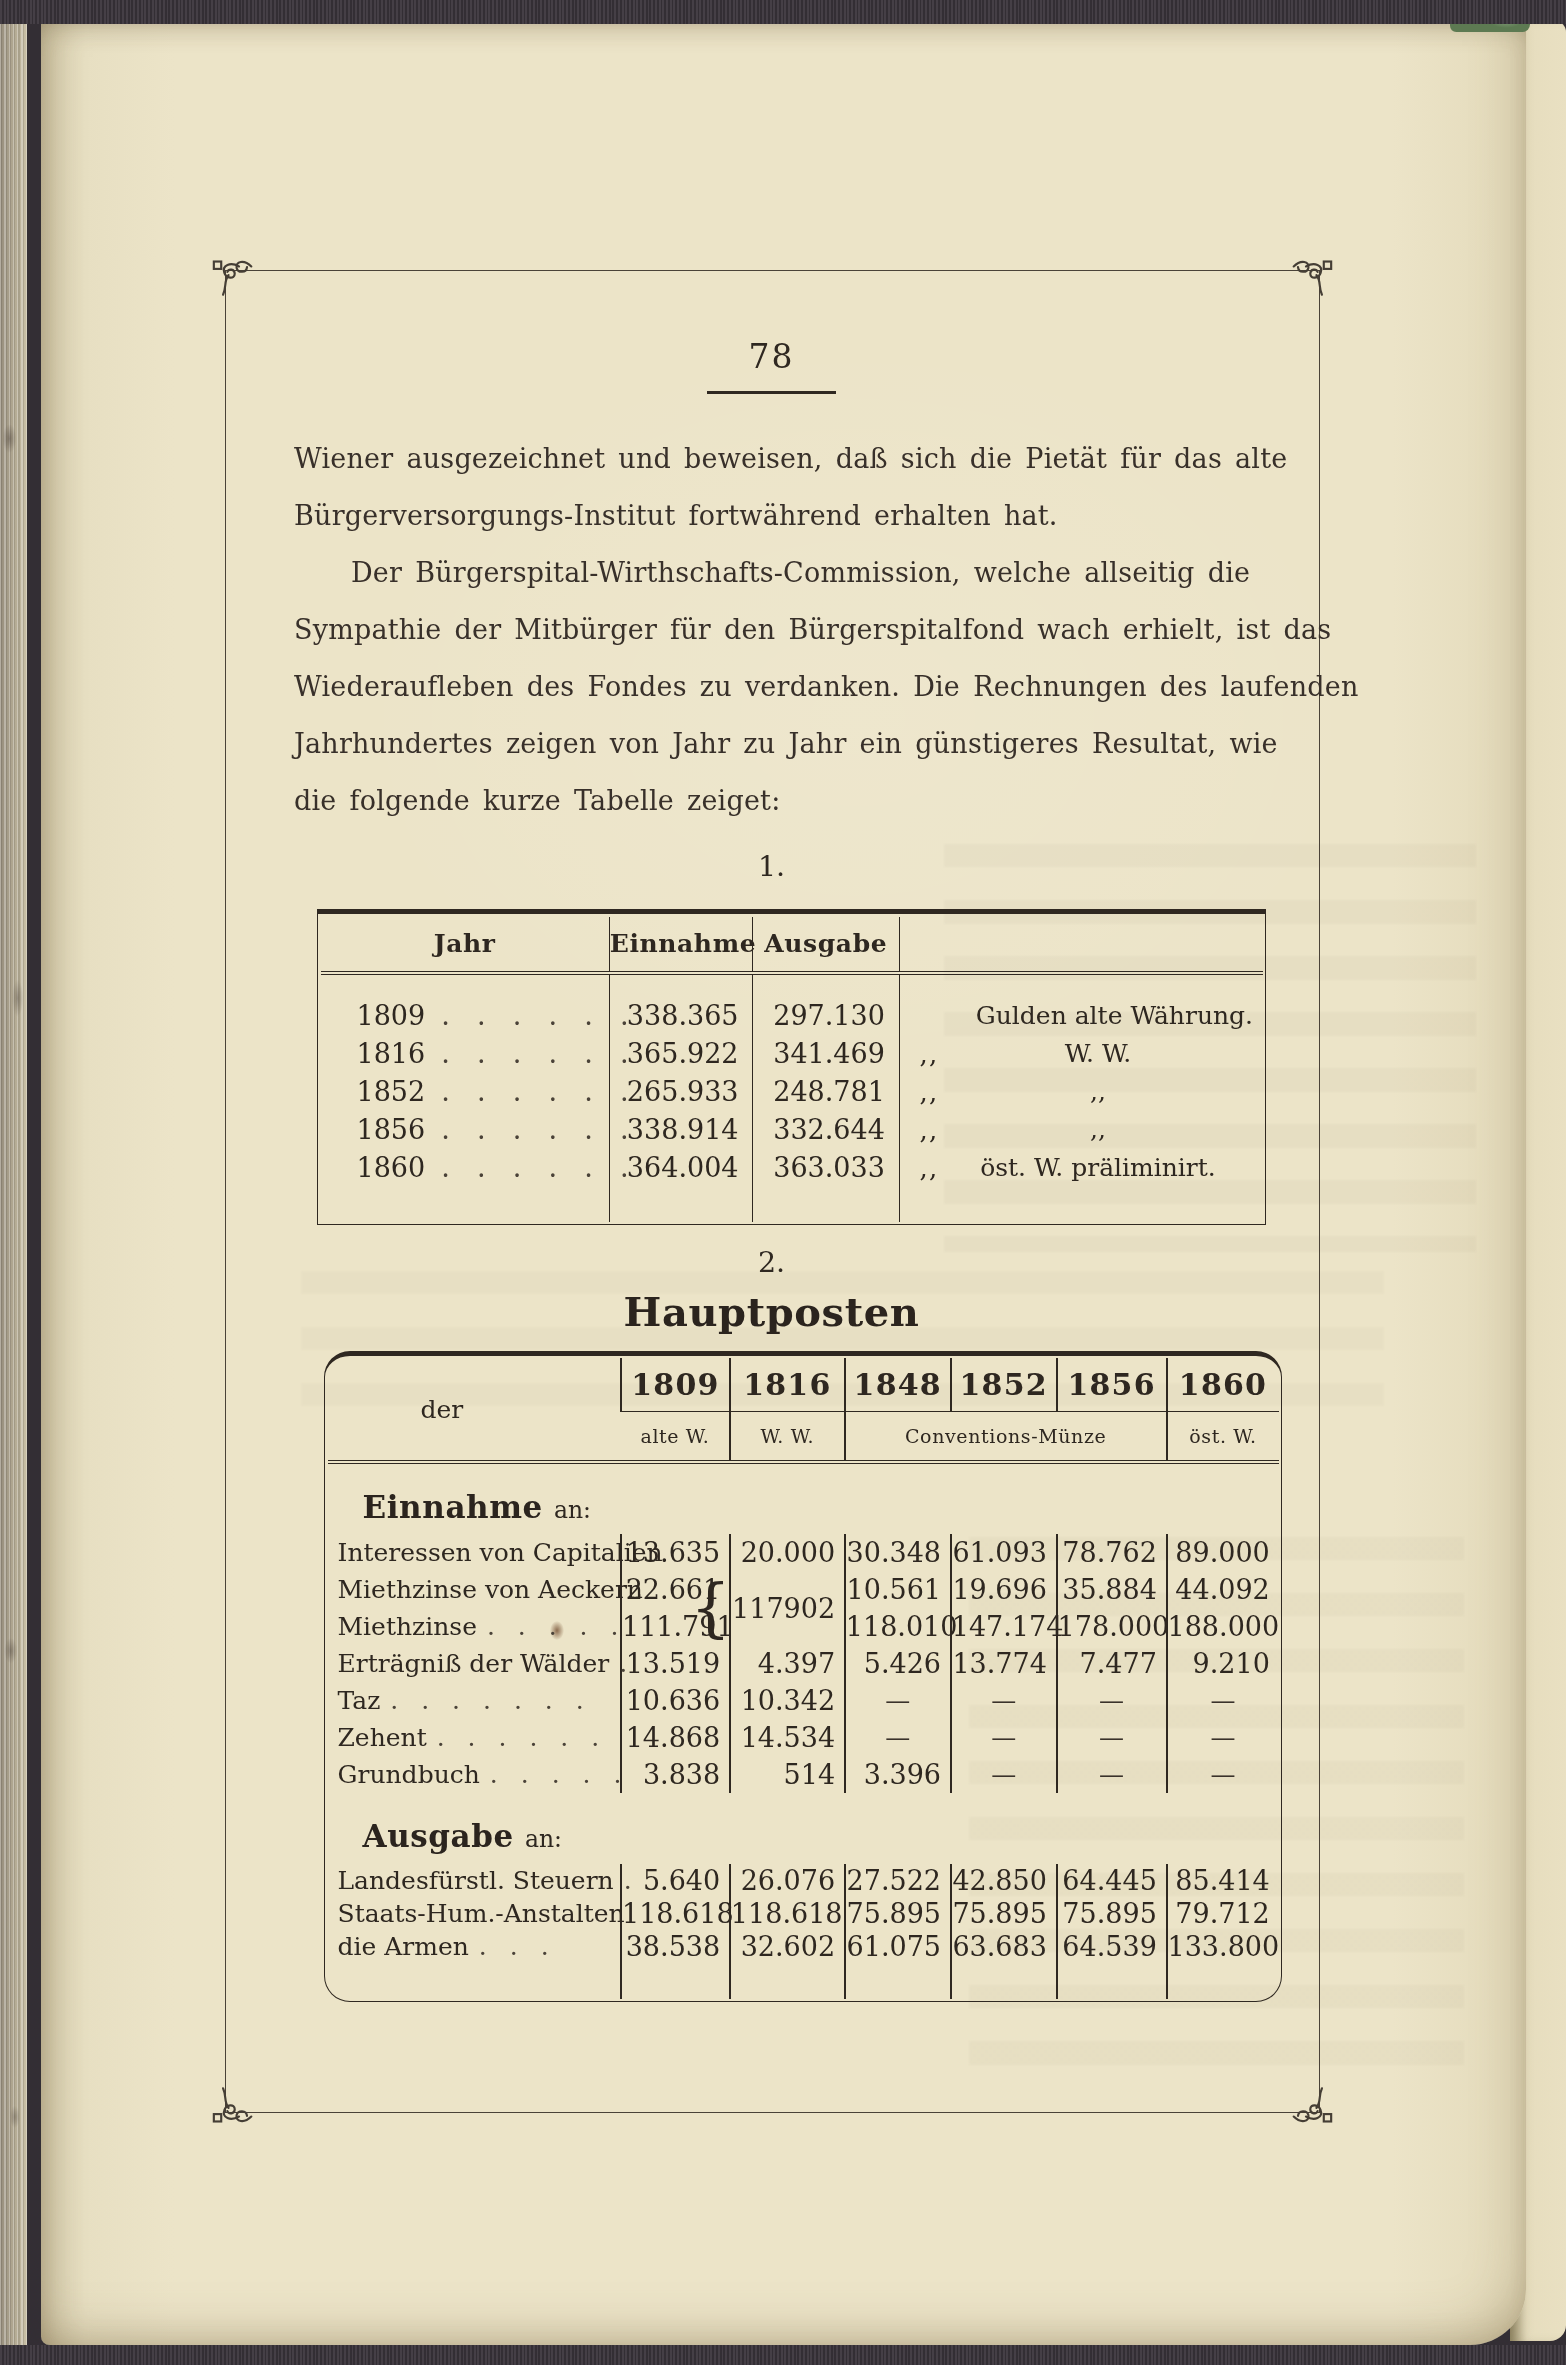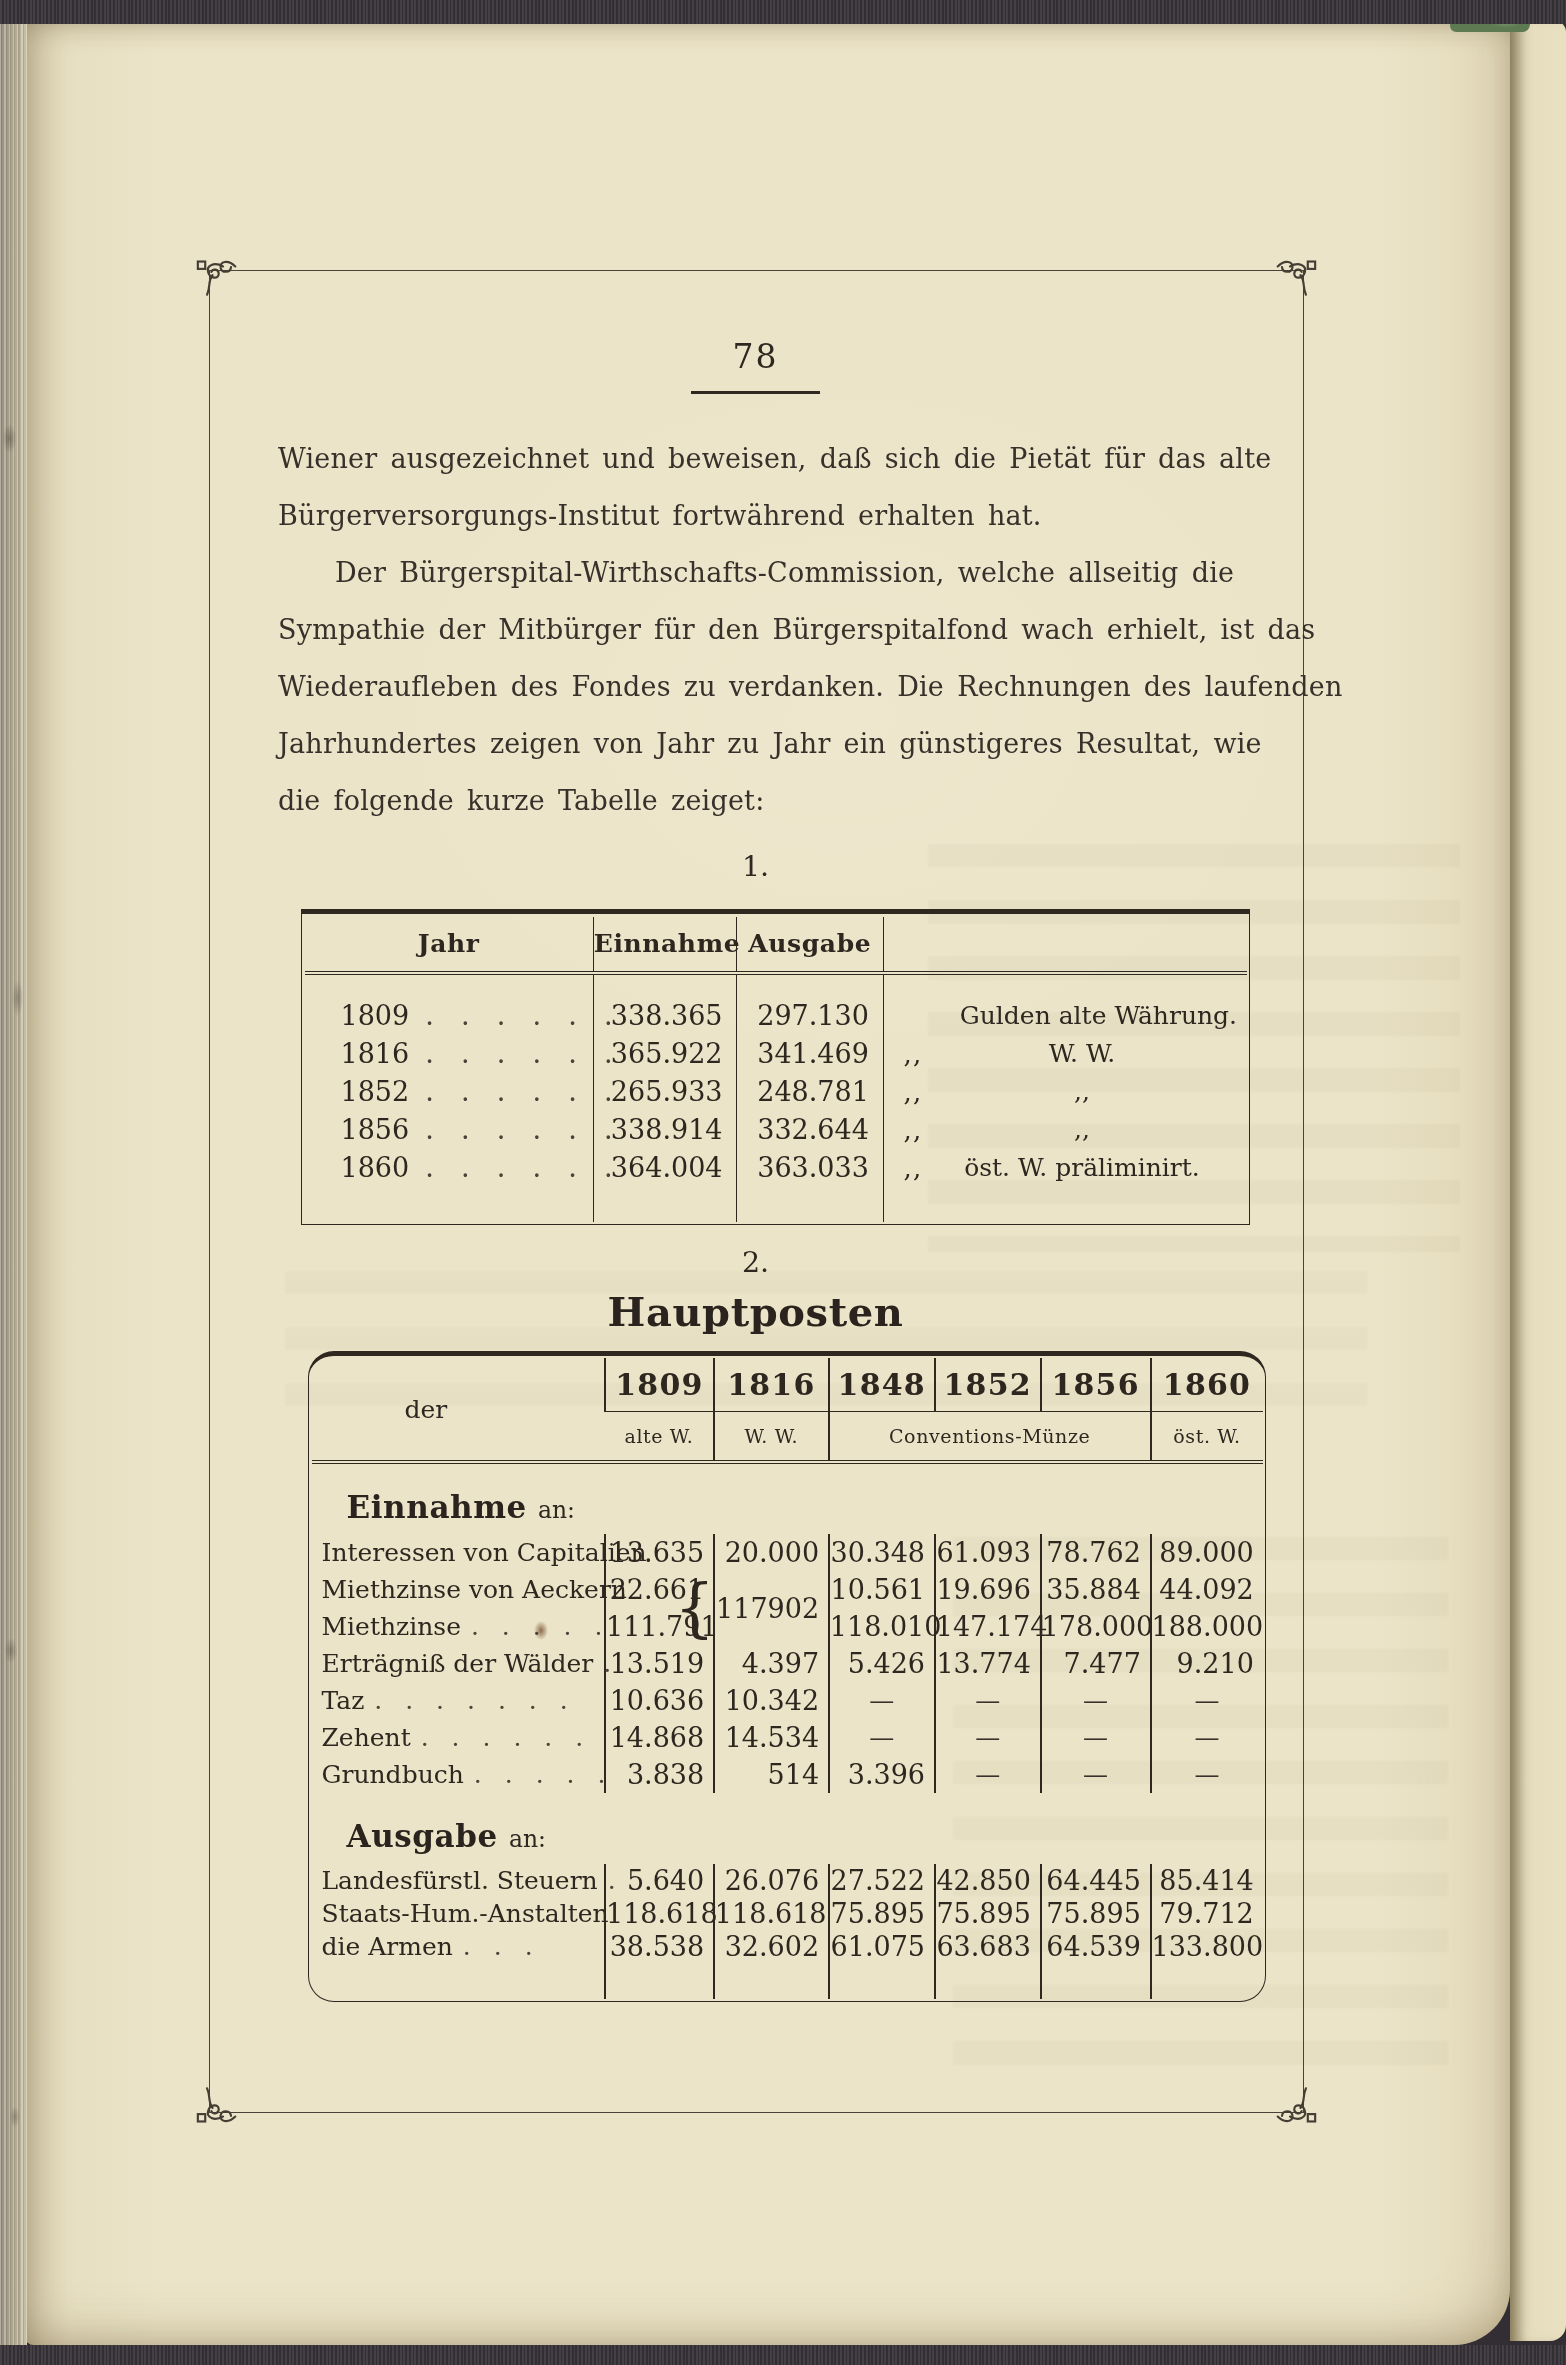--- a/index.html
+++ b/index.html
@@ -38,21 +38,21 @@
   }
   
   .edge-right{
     position:absolute;left:1510px;right:0;top:21px;bottom:25px;z-index:1;
     background:linear-gradient(90deg,#cfc6a6,#e6ddbe 30%,#e9e0c2);
     border-radius:0 11px 16px 0;
     box-shadow:inset 16px 0 13.6px -8.7px rgba(92,80,44,.65);
   }
   
   .page{
-    position:absolute;left:25px;top:21px;width:1485px;height:2324px;z-index:2;
+    position:absolute;left:41px;top:21px;width:1485px;height:2324px;z-index:2;
     background:
       radial-gradient(743px 557px at 55% 30%,rgba(255,255,250,.10),transparent 70%),
       linear-gradient(90deg,#d9d0b0 0,#e7dfc2 3%,#ece4c8 9%,#ece4c8 91%,#e5dcbd 98%),
       #ebe3c6;
     border-radius:2.5px 7.4px 56px 8.7px;
     box-shadow:
       inset 16px 0 43px -15px rgba(95,75,45,.38),
       inset -17.3px -22px 56px -21px rgba(120,100,60,.40),
       inset 0 15px 31px -18.6px rgba(95,80,50,.45);
   }

